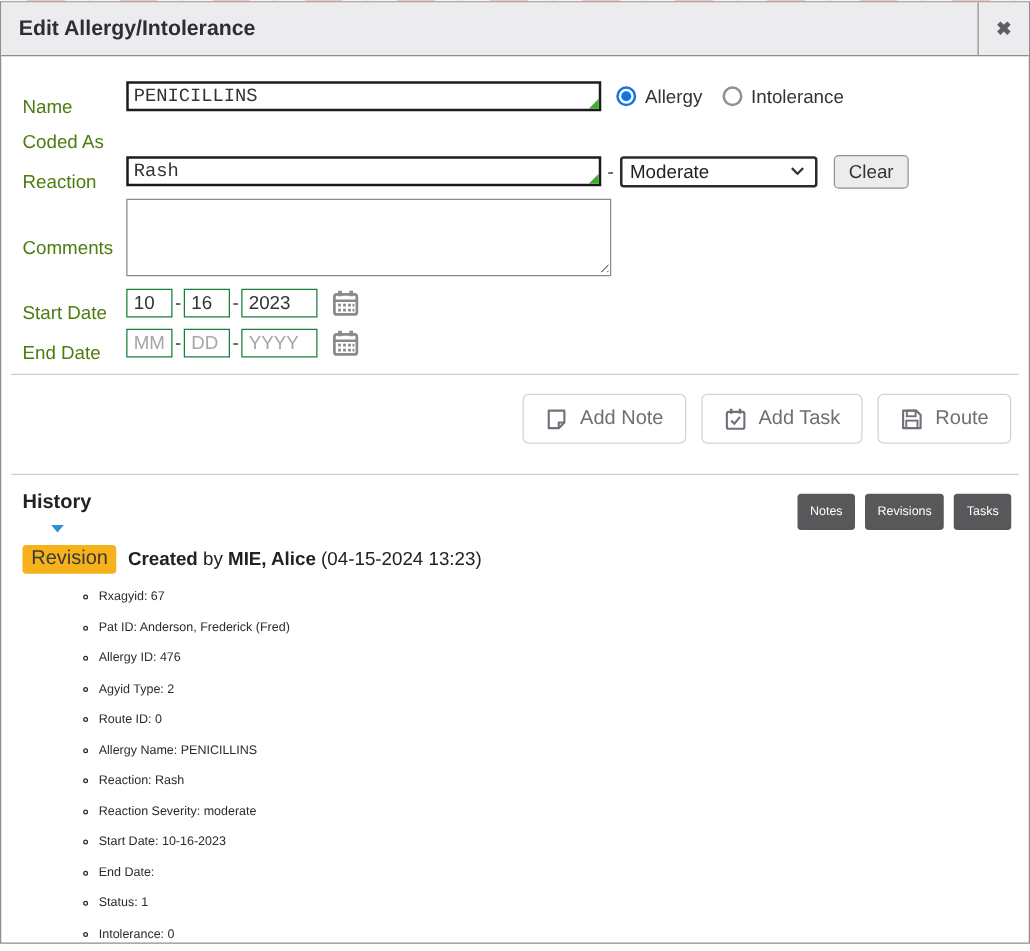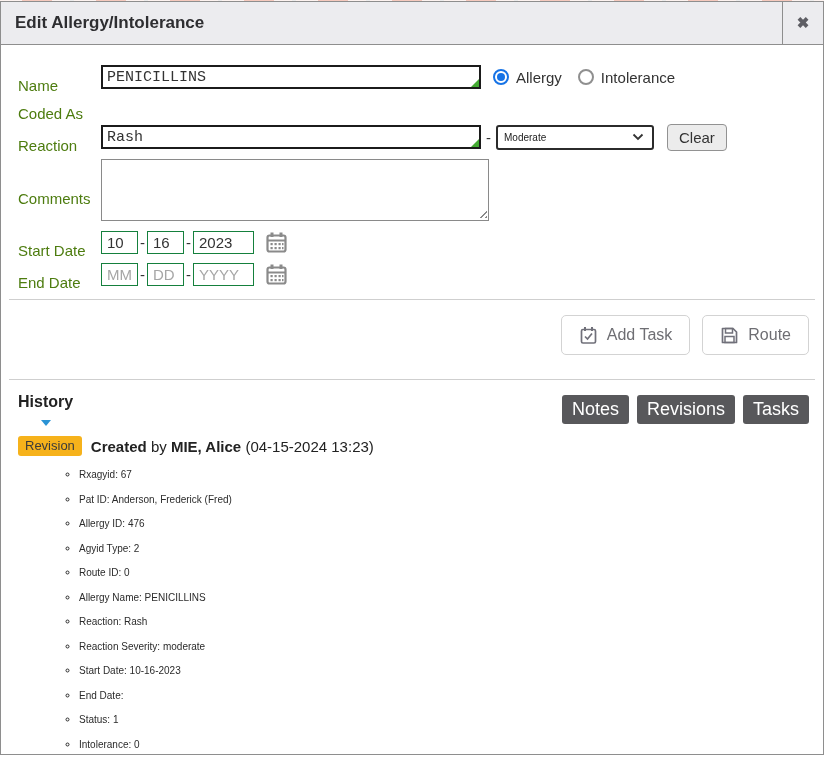--- a/index.html
+++ b/index.html
@@ -25,21 +25,21 @@
   .radio-group { display:flex; align-items:center; margin-left:12px; }
   .radio { width:16px; height:16px; border-radius:50%; background:#fff; position:relative; flex-shrink:0; cursor:pointer; }
   .radio.checked { border:2px solid #1673e6; }
   .radio.checked::after { content:""; position:absolute; left:2px; top:2px; width:8px; height:8px; border-radius:50%; background:#1673e6; }
   .radio.unchecked { border:2px solid #8f8f8f; }
   .radio-label { font-size:15px; color:#333; margin:0 16px 0 7px; }
   .row-coded { height:20px; margin-bottom:8px; }
   .row-reaction { margin-bottom:8px; height:28px; }
   .sep { margin:0 5px; color:#333; font-size:15px; }
   .select-box { width:158px; height:25px; border:2px solid #2b2b2b; border-radius:3px; background:#fff;
-    display:flex; align-items:center; justify-content:space-between; padding:0 8px 0 6px; font-size:10px; color:#222; cursor:pointer; }
+    display:flex; align-items:center; justify-content:space-between; padding:0 8px 0 6px; font-size:15px; color:#222; cursor:pointer; }
   .clear-btn { margin-left:13px; height:27px; padding:0 11px; background:#ececec; border:1px solid #929292; border-radius:4px;
     font-size:15px; color:#333; font-family:"Liberation Sans",sans-serif; cursor:pointer; }
   .row-comments { margin-bottom:9px; }
   .comments-area { width:388px; height:62px; border:1px solid #8a8a8a; font-size:15px; color:#333; padding:3px 5px;
     resize:none; font-family:"Liberation Sans",sans-serif; }
   .grip { position:absolute; right:2px; bottom:3px; width:10px; height:10px;
     background: repeating-linear-gradient(135deg, transparent 0 2px, #8a8a8a 2px 3.5px);
     clip-path: polygon(100% 0, 100% 100%, 0 100%); pointer-events:none; }
   .row-date { margin-bottom:8px; height:24px; }
   .date-input { width:37px; height:23px; border:1px solid #15803d; font-size:15px; color:#333; padding:0 0 0 5px; font-family:"Liberation Sans",sans-serif; }
@@ -50,24 +50,24 @@
   
   .actions { display:flex; justify-content:flex-end; gap:12px; padding-top:15px; }
   .action-btn { display:flex; align-items:center; gap:9px; height:40px; padding:0 17px; background:#fff;
     border:1px solid #d3d3d3; border-radius:5px; font-size:16px; color:#6e6e73; font-family:"Liberation Sans",sans-serif; cursor:pointer; }
   .divider2 { border:0; border-top:1px solid #cfcfcf; margin:24px -6px 0 -9px; }
   
   .history-head { display:flex; justify-content:space-between; align-items:center; padding-top:13px; }
   .history-title { font-size:16px; font-weight:bold; color:#222; display:flex; align-items:center; gap:7px; cursor:pointer;flex-direction:column; }
   .tri-down { width:0; height:0; border-left:5px solid transparent; border-right:5px solid transparent; border-top:6px solid #2a93d5; margin-top:2px; }
   .hist-btns { display:flex; gap:8px; }
-  .hist-btn { background:#58585b; color:#fff; font-size:18px; height:29px; padding:2px 10px; border:0; border-radius:3px;
+  .hist-btn { background:#58585b; color:#fff; font-size:10px; height:29px; padding:2px 10px; border:0; border-radius:3px;
     font-family:"Liberation Sans",sans-serif; cursor:pointer; }
   .rev-line { margin-top:10px; display:flex; align-items:center; gap:9px; font-size:15px; color:#222; }
-  .badge { background:#f6b21b; color:#3a3a3a; font-size:13px; padding:2px 7px 3px; border-radius:3px; white-space:nowrap; }
+  .badge { background:#f6b21b; color:#3a3a3a; font-size:16px; padding:2px 7px 3px; border-radius:3px; white-space:nowrap; }
   .bold { font-weight:bold; }
   ul.details { margin-top:7px; padding-left:61px; list-style:circle; color:#2b2b2b; }
   ul.details li { font-size:10px; line-height:24.5px; }
   svg { display:block; }
 </style>
 </head>
 <body>
 
 <div class="top-strip"></div>
 
@@ -176,20 +176,27 @@
           </g>
         </svg>
       </span>
     </div>
 
     <hr class="divider">
 
     <div class="actions">
       <button class="action-btn">
         <svg width="19" height="19" viewBox="0 0 19 19">
+          <path d="M3 2.5 h12.5 v9.5 l-4.5 4.5 H3 z" fill="none" stroke="#70707a" stroke-width="1.7" stroke-linejoin="round"></path>
+          <path d="M15.5 12 h-4.5 v4.5" fill="none" stroke="#70707a" stroke-width="1.7" stroke-linejoin="round"></path>
+        </svg>
+        <span>Add Note</span>
+      </button>
+      <button class="action-btn">
+        <svg width="19" height="19" viewBox="0 0 19 19">
           <line x1="6" y1="1" x2="6" y2="5" stroke="#70707a" stroke-width="2"></line>
           <line x1="13" y1="1" x2="13" y2="5" stroke="#70707a" stroke-width="2"></line>
           <rect x="2.5" y="3.5" width="14" height="13.5" rx="1.5" fill="none" stroke="#70707a" stroke-width="1.7"></rect>
           <polyline points="6,10.5 8.5,13 13,7.5" fill="none" stroke="#70707a" stroke-width="1.7"></polyline>
         </svg>
         <span>Add Task</span>
       </button>
       <button class="action-btn">
         <svg width="19" height="19" viewBox="0 0 19 19">
           <path d="M2.5 2.5 h10.5 l3.5 3.5 v10.5 h-14 z" fill="none" stroke="#70707a" stroke-width="1.7" stroke-linejoin="round"></path>

